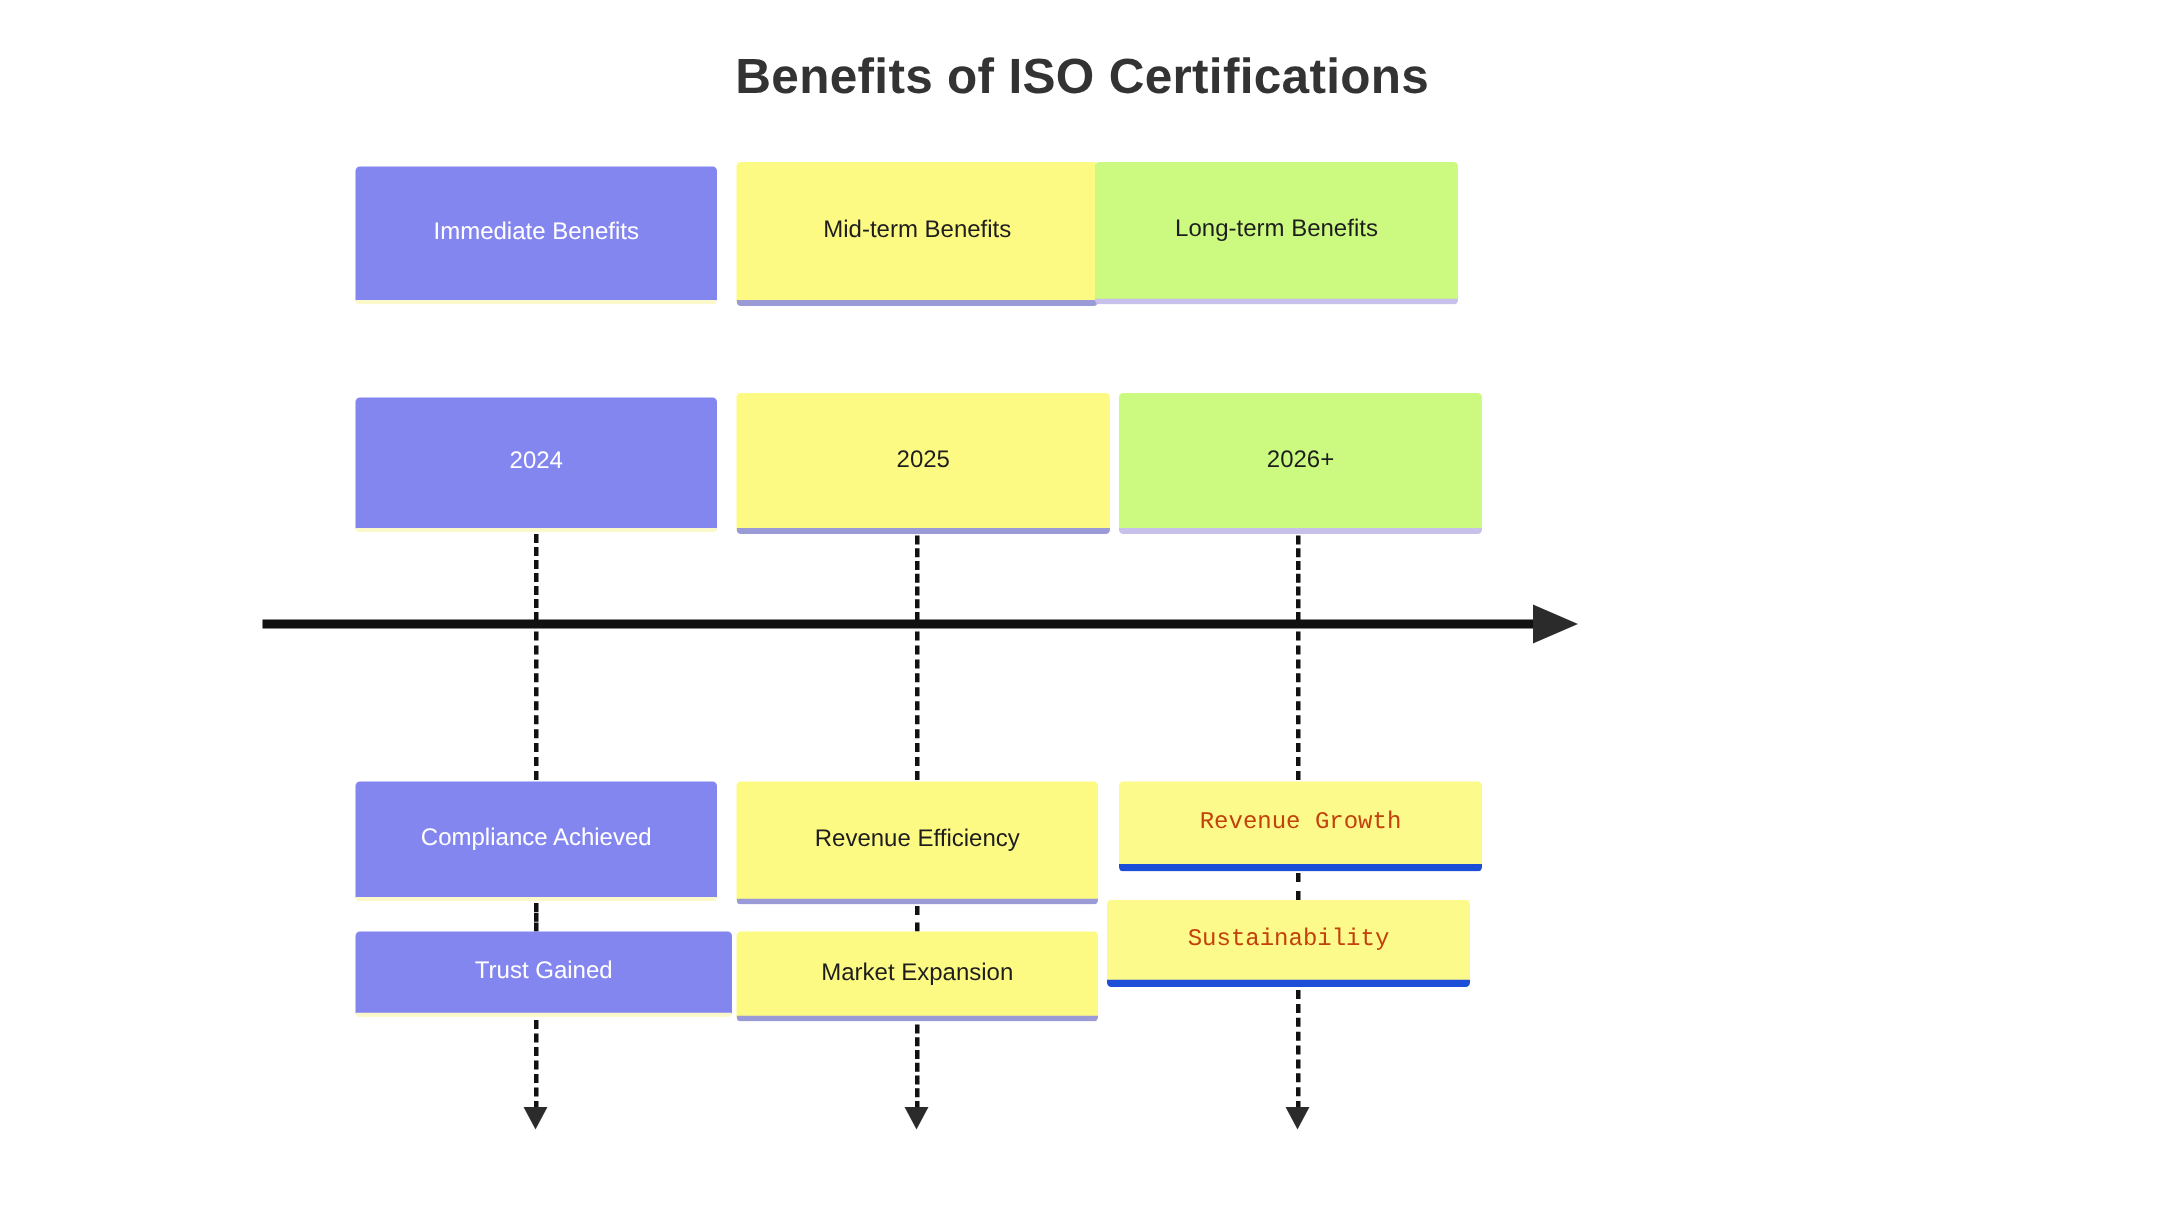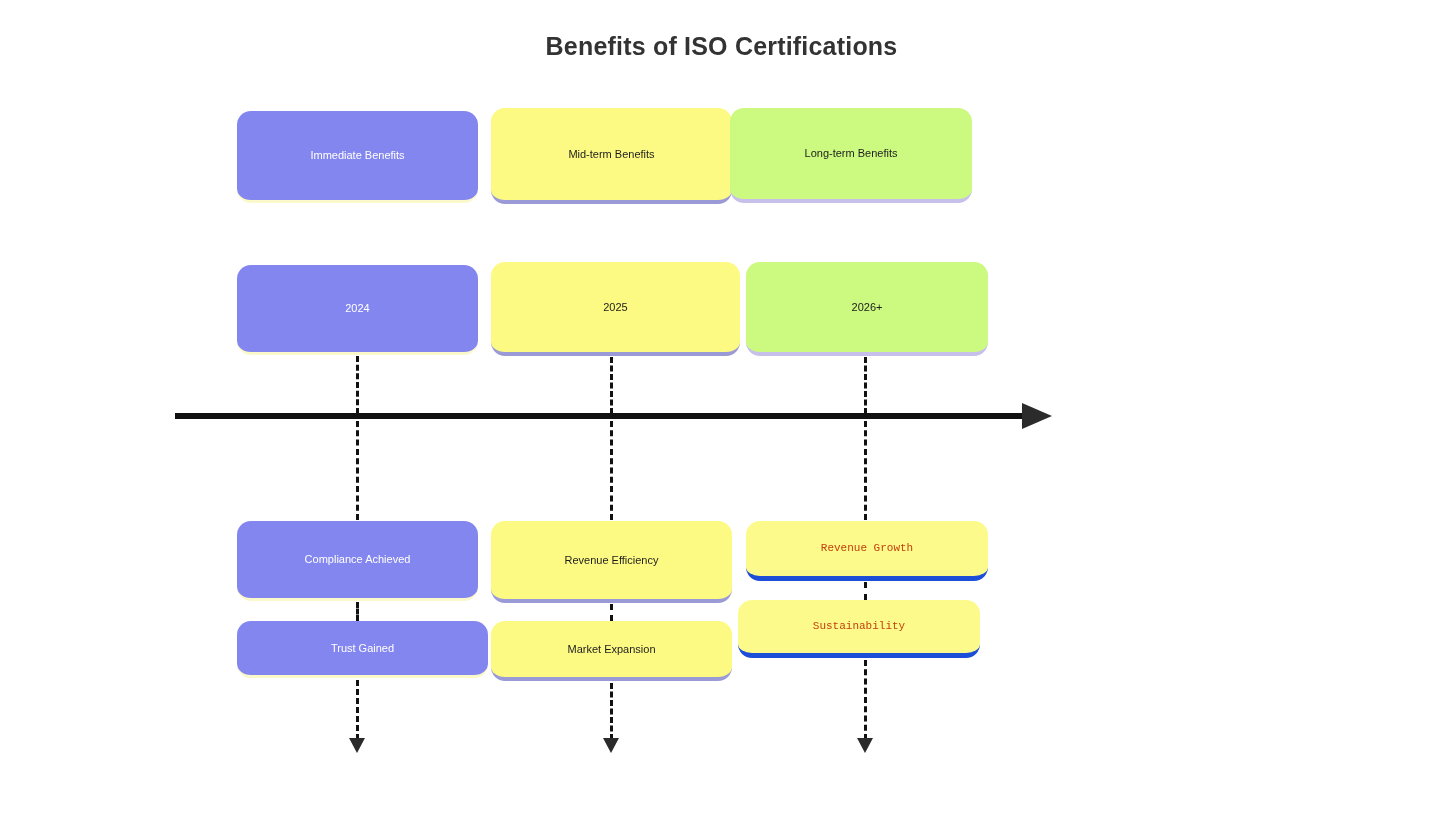--- a/index.html
+++ b/index.html
@@ -20,37 +20,37 @@
     background: #ffffff;
   }
 
   
   .diagram-title {
     position: absolute;
     left: 0;
     top: 32px;
     width: 1443px;
     text-align: center;
-    font-size: 25px;
+    font-size: 33px;
     font-weight: bold;
     color: #333333;
     letter-spacing: 0.2px;
   }
 
   
   .node {
     position: absolute;
     box-sizing: border-box;
     display: flex;
     align-items: center;
     justify-content: center;
     text-align: center;
-    font-size: 11px;
+    font-size: 16px;
     line-height: 1.28;
-    border-radius: 14px;
+    border-radius: 3px;
     padding: 2px 8px;
   }
   .node.purple {
     background: #8486f0;
     color: #ffffff;
     border-bottom: 3px solid #fbf8c9;
   }
   .node.yellow {
     background: #fdfa84;
     color: #1d1d1d;

